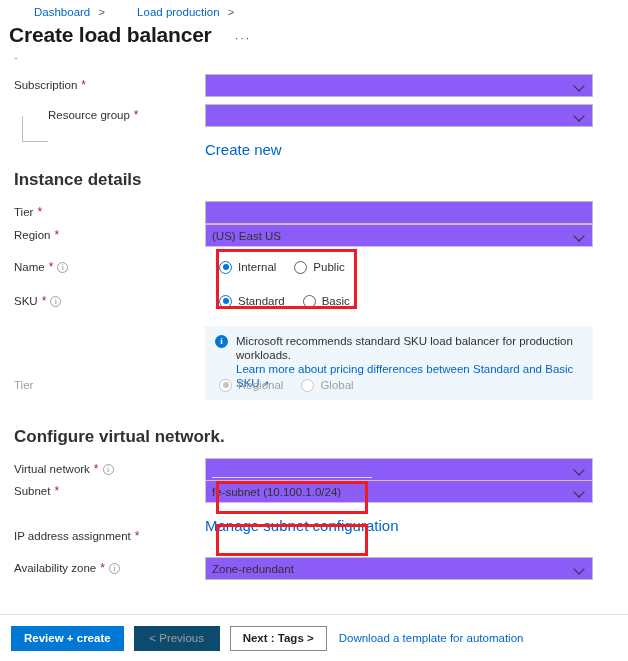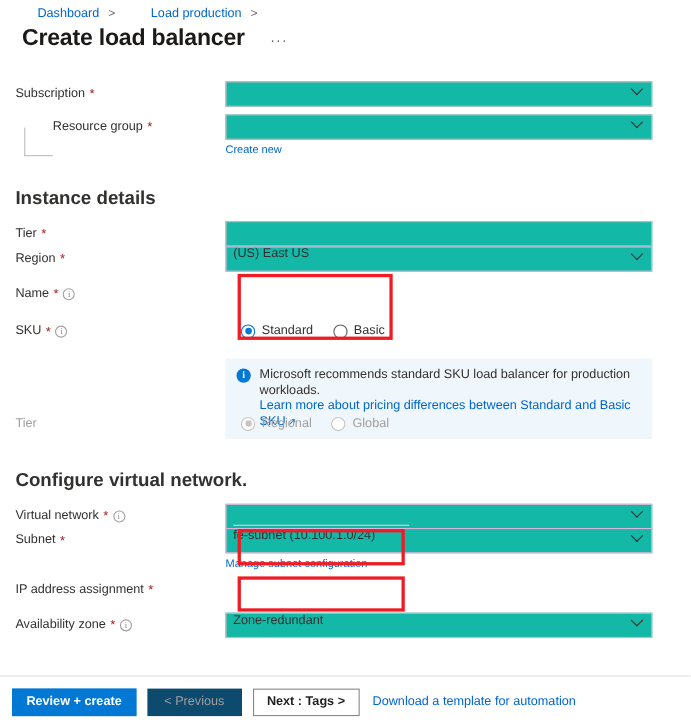--- a/index.html
+++ b/index.html
@@ -18,21 +18,21 @@
   .breadcrumb {
     position: absolute; left: 10px; top: 5px;
     font-size: 11.5px; line-height: 14px;
     white-space: nowrap;
   }
   .bc-link { color: #0066cc; padding-left: 24px; }
   .bc-sep { color: #605e5c; margin: 0 5px; font-size: 11px; }
 
   
   .title-row {
-    position: absolute; left: 20px; top: 22px;
+    position: absolute; left: 9px; top: 22px;
     display: flex; align-items: baseline; gap: 20px;
   }
   .page-title {
     font-size: 21px; font-weight: 600; letter-spacing: -0.2px;
     color: #1b1a19; line-height: 26px;
   }
   .ellipsis-btn {
     color: #605e5c; font-size: 13px; letter-spacing: 1px;
     padding: 2px 3px; line-height: 12px; cursor: pointer;
   }
@@ -73,23 +73,23 @@
   }
   .info-i::after {
     content: "i"; position: absolute; left: 0; right: 0; top: -1px;
     text-align: center; font-size: 8px; color: #8a8886;
     font-family: "Liberation Serif", serif; line-height: 11px;
   }
 
   
   .field {
     width: 388px; height: 23px;
-    border: 1px solid #bdbdbd; background: #14b8a6;
+    border: 1px solid #bdbdbd; background: #8b5cf6;
     font-size: 11.5px; color: #323130;
-    display: flex; align-items: flex-start;
+    display: flex; align-items: center;
     padding: 0 6px; position: relative;
   }
   .field.violet { border-color: #d9b8dd; }
   .field .txt { flex: 1 1 auto; overflow: hidden; white-space: nowrap; }
   .chev {
     flex: 0 0 auto; width: 12px; height: 12px;
     margin-left: 4px; position: relative;
   }
   .chev::before {
     content: ""; position: absolute; left: 1px; top: 2px;
@@ -97,22 +97,22 @@
     border-right: 1.3px solid #323130;
     border-bottom: 1.3px solid #323130;
     transform: rotate(45deg);
   }
   .redacted-line {
     position: absolute; left: 6px; bottom: 2px;
     width: 160px; height: 1px; background: #d6d6d6;
   }
 
   .sublink {
-    display: block; margin-top: 4px;
-    font-size: 10px; color: #0066cc; cursor: pointer;
+    display: block; margin-top: 14px;
+    font-size: 15px; color: #0066cc; cursor: pointer;
     width: max-content;
   }
 
   
   .section {
     padding-left: 14px; font-size: 17px; font-weight: 700;
     color: #323130; line-height: 16px;
   }
 
   
@@ -273,20 +273,32 @@
           <span class="chev"></span>
         </div>
       </div>
     </div>
 
     <div class="row" style="height:34px;">
       <div class="lbl">
         <span>Name</span>
         <span class="req">*</span>
         <span class="info-i"></span>
+      </div>
+      <div class="ctl" style="padding-left:14px;">
+        <div class="radios">
+          <label class="radio">
+            <span class="rb on"></span>
+            <span class="r-label">Internal</span>
+          </label>
+          <label class="radio">
+            <span class="rb"></span>
+            <span class="r-label">Public</span>
+          </label>
+        </div>
       </div>
     </div>
 
     <div class="row" style="height:30px;">
       <div class="lbl">
         <span>SKU</span>
         <span class="req">*</span>
         <span class="info-i"></span>
       </div>
       <div class="ctl" style="padding-left:14px;">

